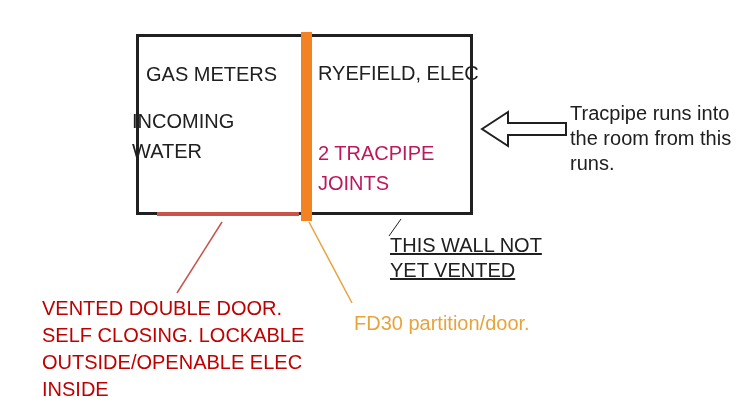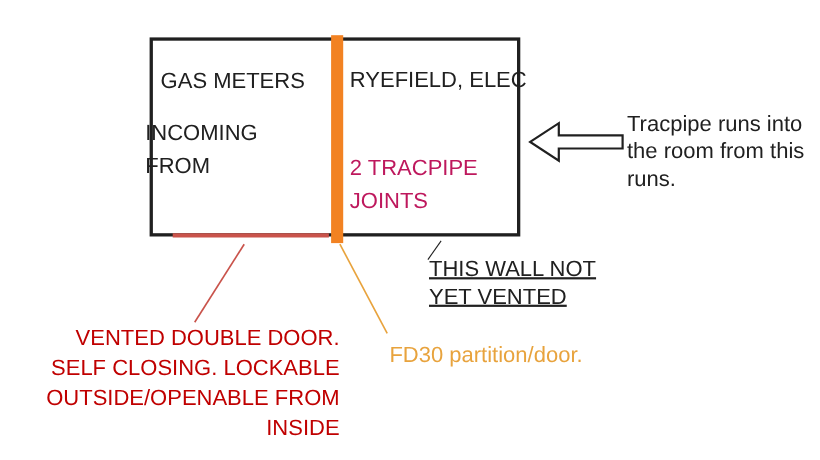--- a/index.html
+++ b/index.html
@@ -31,21 +31,21 @@
     pointer-events: none;
   }
   .txt {
     position: absolute;
     font-size: 20px;
     color: #202020;
     white-space: nowrap;
   }
   .lh30 div { line-height: 30px; }
   .lh25 div { line-height: 25px; }
-  .lh27 div { line-height: 27px; text-align: right; }
+  .lh27 div { line-height: 27px; }
   .green { color: #be185d; }
   .red   { color: #c00000; }
   .orange{ color: #e8a33d; }
 </style>
 </head>
 <body>
 
 <div class="canvas">
 
   <div class="room"></div>
@@ -56,21 +56,21 @@
     <line x1="222" y1="222" x2="177" y2="293" stroke="#c9534b" stroke-width="1.5"></line>
     <line x1="309" y1="222" x2="352" y2="303" stroke="#e8a33d" stroke-width="1.5"></line>
     <line x1="401" y1="219" x2="389" y2="236" stroke="#202020" stroke-width="1"></line>
     <polygon points="482,129 508,112 508,123 566,123 566,135 508,135 508,146" fill="#ffffff" stroke="#202020" stroke-width="2"></polygon>
   </svg>
 
   <div class="txt" style="left:146px; top:63px;">GAS METERS</div>
 
   <div class="txt lh30" style="left:132px; top:106px;">
     <div>INCOMING</div>
-    <div>FROM</div>
+    <div>WATER</div>
   </div>
 
   <div class="txt lh30" style="left:318px; top:58px;text-align:right;">
     <div>RYEFIELD, ELEC</div>
   </div>
 
   <div class="txt lh30 green" style="left:318px; top:138px;">
     <div>2 TRACPIPE</div>
     <div>JOINTS</div>
   </div>
@@ -82,19 +82,19 @@
   </div>
 
   <div class="txt lh25" style="left:390px; top:233px;text-decoration:underline;">
     <div>THIS WALL NOT</div>
     <div>YET VENTED</div>
   </div>
 
   <div class="txt lh27 red" style="left:42px; top:295px;">
     <div>VENTED DOUBLE DOOR.</div>
     <div>SELF CLOSING. LOCKABLE</div>
-    <div>OUTSIDE/OPENABLE FROM</div>
+    <div>OUTSIDE/OPENABLE ELEC</div>
     <div>INSIDE</div>
   </div>
 
   <div class="txt orange" style="left:354px; top:312px;">FD30 partition/door.</div>
 
 </div>
 
 </body></html>

